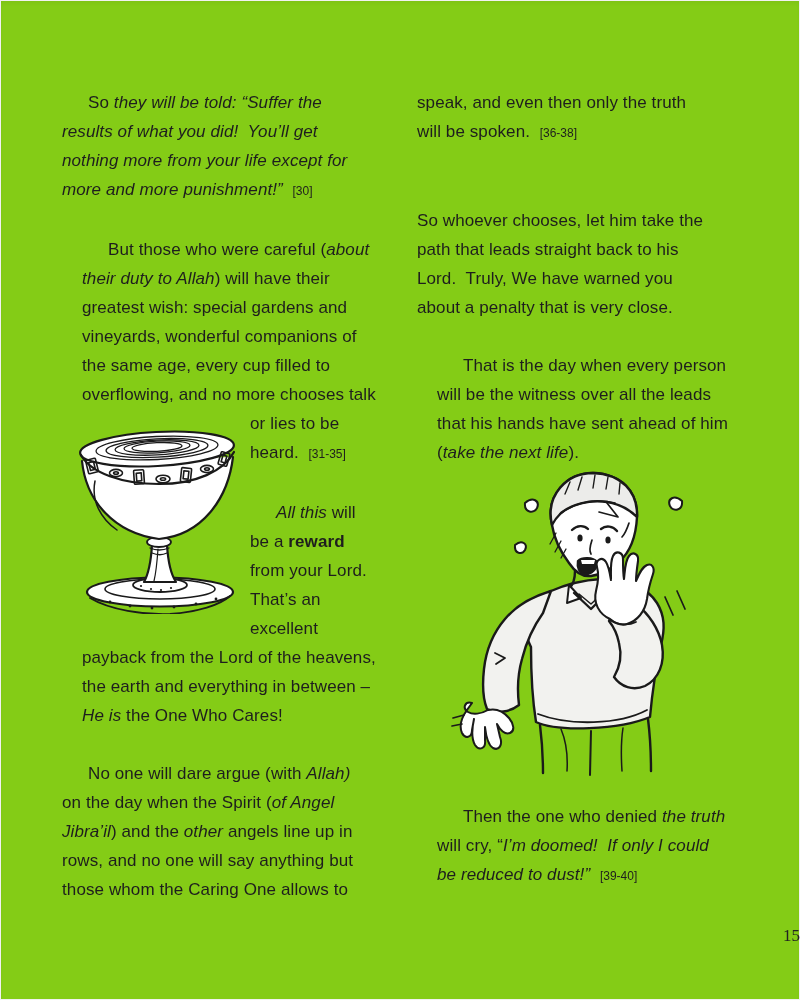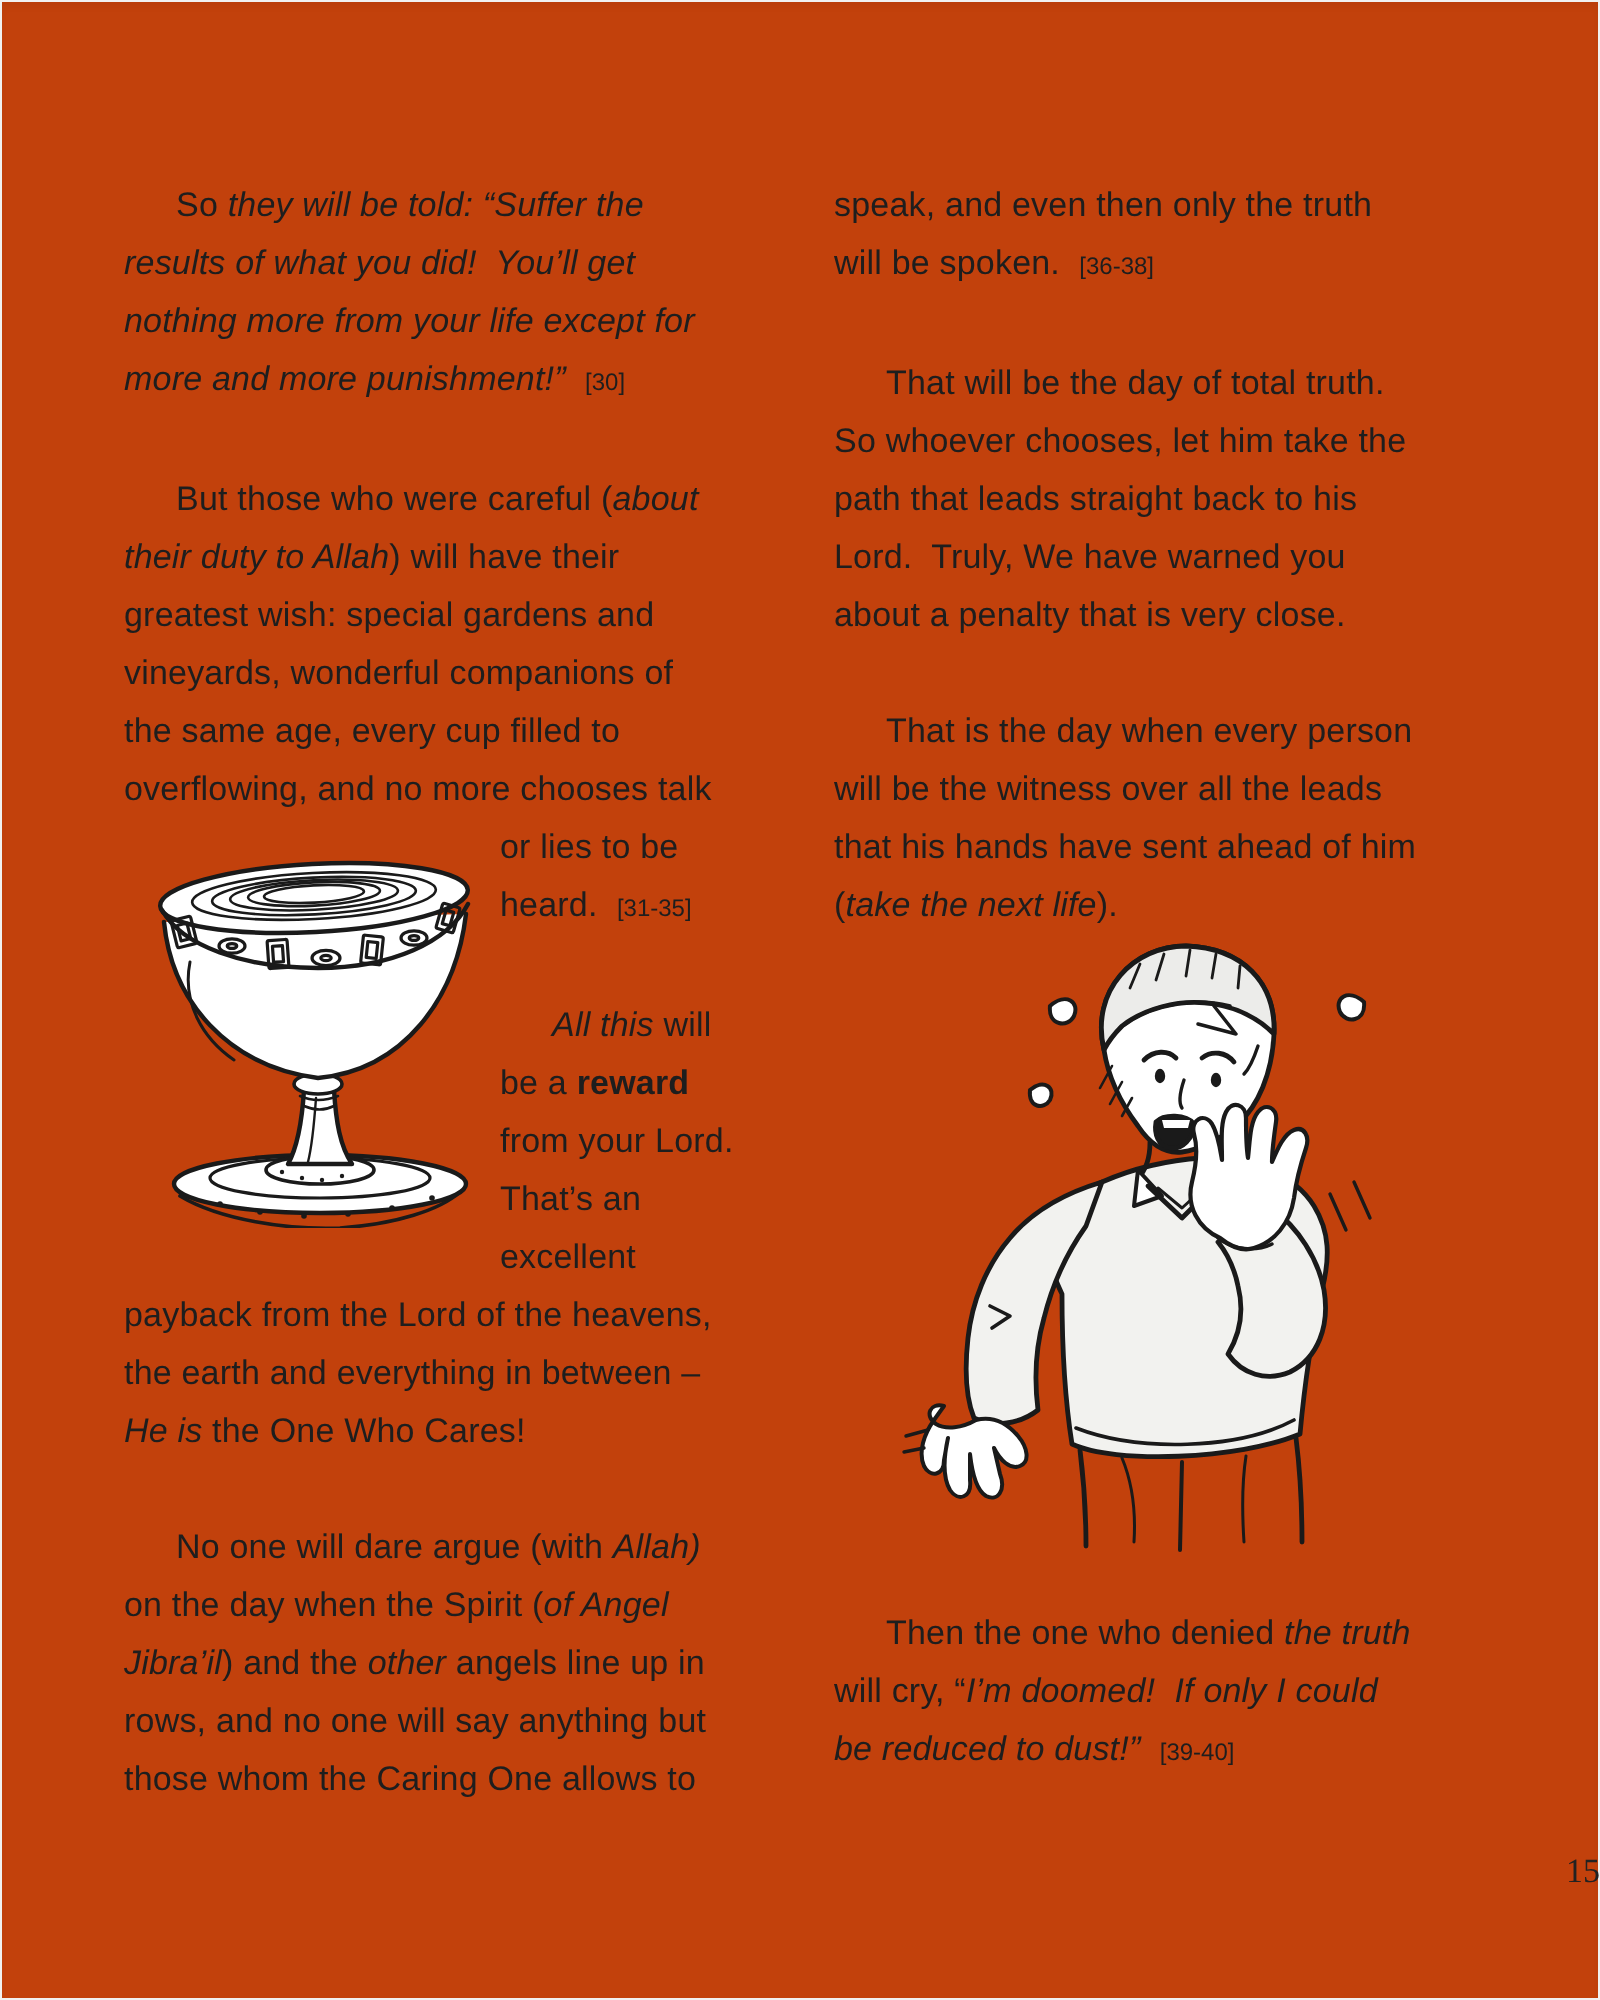--- a/index.html
+++ b/index.html
@@ -1,37 +1,37 @@
 <!DOCTYPE html>
 <html><head>
 <meta charset="utf-8">
 <style>
   html,body{margin:0;padding:0;background:#ffffff;}
   .page{
     position:relative;
     width:800px;height:1000px;
-    background:#c2410c;
+    background:#84cc16;
     overflow:hidden;
     box-shadow:inset 0 0 0 1px #f1f1f1, inset 0 3px 4px rgba(0,0,0,.05);
     font-family:"Liberation Sans", sans-serif;
     color:#1e1e1e;
   }
   .col{
     position:absolute;
     top:88px;
     width:334px;
     font-size:17px;
     line-height:29px;
     letter-spacing:.1px;
   }
   .col-left{left:62px;}
   .col-right{left:417px;}
   .para{margin:0 0 29px 0;}
   .para.ind{text-indent:26px;}
-  .para.nomargin{margin-bottom:0;}
+  .para.nomargin{margin-bottom:0;margin-left:20px;}
   .sg-i{font-style:italic;}
   .sg-b{font-weight:700;}
   .sg-ref{font-size:12px;letter-spacing:0;text-align:right;}
   .cup-float{
     float:left;
     width:178px;height:205px;
     margin:0 10px 10px 0;
   }
   .wrap-zone{margin:0;}
   .man-figure{
@@ -139,21 +139,21 @@
       <div class="para ind nomargin" style="margin-top:29px"><span class="sg-i">All this</span><span> will</span><br><span>be a </span><span class="sg-b">reward</span><br><span>from your Lord.</span><br><span>That’s an</span><br><span>excellent</span><br><span>payback from the Lord of the heavens,</span><br><span>the earth and everything in between –</span><br><span class="sg-i">He is</span><span> the One Who Cares!</span></div>
     </div>
 
     <div class="para ind" style="margin-top:29px"><span>No one will dare argue (with </span><span class="sg-i">Allah)</span><br><span>on the day when the Spirit (</span><span class="sg-i">of Angel</span><br><span class="sg-i">Jibra’il</span><span>) and the </span><span class="sg-i">other</span><span> angels line up in</span><br><span>rows, and no one will say anything but</span><br><span>those whom the Caring One allows to</span></div>
   </div>
 
   <div class="col col-right">
 
     <div class="para"><span>speak, and even then only the truth</span><br><span>will be spoken.&nbsp; </span><span class="sg-ref">[36-38]</span></div>
 
-    <div class="para ind"><span>That will be the day of total truth.</span><br><span>So whoever chooses, let him take the</span><br><span>path that leads straight back to his</span><br><span>Lord.&nbsp; Truly, We have warned you</span><br><span>about a penalty that is very close.</span></div>
+    <div class="para ind"><br><span>So whoever chooses, let him take the</span><br><span>path that leads straight back to his</span><br><span>Lord.&nbsp; Truly, We have warned you</span><br><span>about a penalty that is very close.</span></div>
 
     <div class="para ind nomargin"><span>That is the day when every person</span><br><span>will be the witness over all the leads</span><br><span>that his hands have sent ahead of him</span><br><span>(</span><span class="sg-i">take the next life</span><span>).</span></div>
 
     <span class="man-figure">
       <svg width="300" height="310" viewBox="0 0 300 310" aria-hidden="true">
         <g fill="none" stroke="#1a1a1a" stroke-width="2.4" stroke-linecap="round" stroke-linejoin="round">
 
           <path d="M86,36 c8,-7 15,-2 12,5 c-3,6 -13,5 -12,-5" fill="#ffffff" stroke-width="2"></path>
           <path d="M76,78 c7,-6 13,-1 10,5 c-3,5 -11,4 -10,-5" fill="#ffffff" stroke-width="2"></path>
           <path d="M243,34 c-8,-7 -15,-2 -12,5 c3,6 13,5 12,-5" fill="#ffffff" stroke-width="2"></path>

